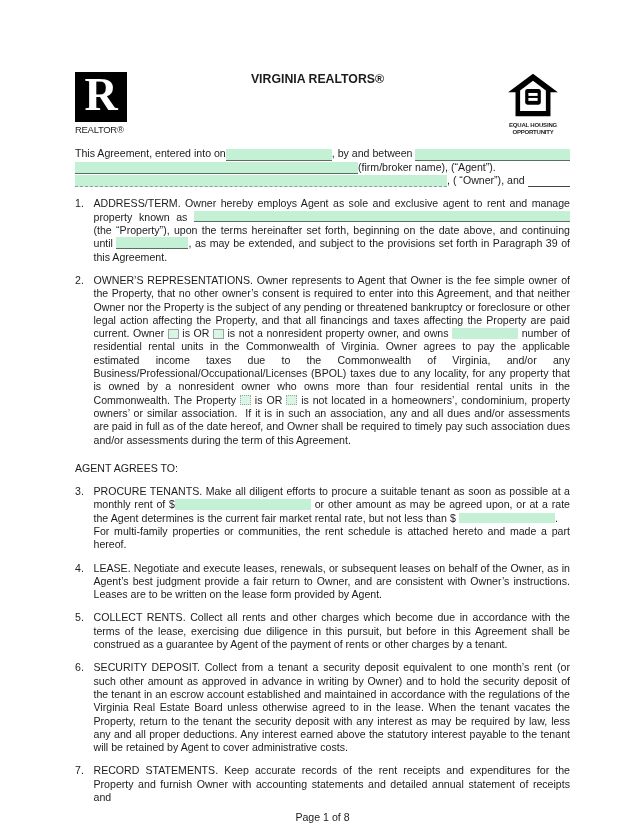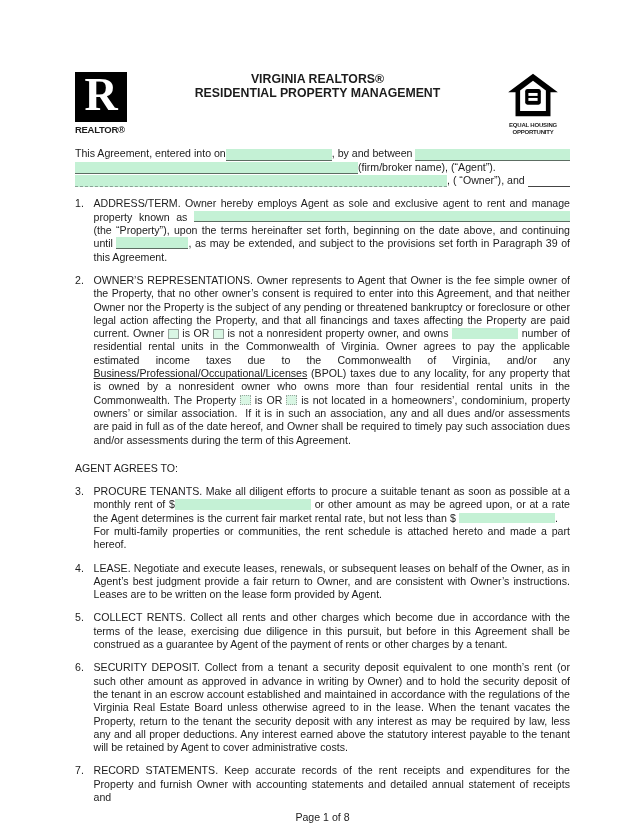--- a/index.html
+++ b/index.html
@@ -9,39 +9,39 @@
     background:#ffffff;color:#1c1c1c;
     font-family:"Liberation Sans","DejaVu Sans",sans-serif;
     font-size:10.6px;line-height:13.3px;
     padding:72px 70px 0 75px;position:relative;
   }
   
   .hdr{display:flex;align-items:flex-start;}
   .hdr-left{width:64px;flex:none;}
   .rlogo-box{width:52px;height:50px;background:#000;display:flex;align-items:center;justify-content:center;}
   .rlogo-letter{color:#fff;font-family:"Liberation Serif","DejaVu Serif",serif;font-weight:bold;font-size:46px;line-height:46px;transform:translateY(-2px);}
-  .rlogo-label{font-size:9.5px;font-weight:bold;letter-spacing:-0.3px;margin-top:1px;}
+  .rlogo-label{font-size:9.5px;font-weight:normal;letter-spacing:-0.3px;margin-top:1px;}
   .hdr-center{flex:1;text-align:center;padding:0 4px;}
   .title-line{font-weight:bold;font-size:12.3px;line-height:14.2px;}
   .binding-note{font-weight:bold;font-size:10.6px;line-height:13.2px;margin-top:2px;}
   .hdr-right{width:74px;flex:none;text-align:center;}
   .eho-label{font-size:6px;line-height:6.5px;font-weight:bold;letter-spacing:-0.2px;margin-top:1px;}
   
   .intro{margin-top:11px;}
   .iline{display:flex;align-items:flex-start;height:13.4px;}
   .it{white-space:pre;}
   .iline .blank{align-self:flex-end;height:11px;}
   .iline .rule{align-self:flex-end;height:11px;border-bottom:1px solid #444;}
   
   .blank{display:inline-block;height:10.5px;background:#c4f1d5;vertical-align:-1.5px;}
   .u-solid{border-bottom:1px solid #5c6d62;}
   .u-dashed{border-bottom:1px dashed #88a295;}
   .checkbox{display:inline-block;width:11px;height:10px;background:#d9f6e4;border:1px solid #98a49d;vertical-align:-1.5px;box-sizing:border-box;}
   .checkbox.dotted{border-style:dotted;}
-  .nb{white-space:nowrap;text-decoration:underline;}
+  .nb{white-space:nowrap;}
   
   .item{display:flex;margin-top:10px;}
   .pnum{width:18.5px;flex:none;}
   .pbody{flex:1;text-align:justify;}
   .section-heading{margin-top:15px;margin-bottom:9px;}
   
   .page-num{text-align:center;margin-top:7px;}
 </style>
 </head>
 <body>
@@ -50,21 +50,20 @@
 
   <div class="hdr">
     <div class="hdr-left">
       <div class="rlogo-box">
         <span class="rlogo-letter">R</span>
       </div>
       <div class="rlogo-label">REALTOR®</div>
     </div>
     <div class="hdr-center">
       <div class="title-line">VIRGINIA REALTORS®</div>
-      <div class="title-line">RESIDENTIAL PROPERTY MANAGEMENT</div>
     </div>
     <div class="hdr-right">
       <svg width="56" height="46" viewBox="0 0 60 50">
         <path d="M30 2 L3 22 L11 22 L11 48 L49 48 L49 22 L57 22 Z" fill="#000"></path>
         <path d="M30 9.5 L16 20 L16 42.5 L44 42.5 L44 20 Z" fill="#fff"></path>
         <rect x="21.5" y="18.5" width="17" height="17" rx="2.5" fill="#000"></rect>
         <rect x="25" y="22.8" width="10" height="3.2" fill="#fff"></rect>
         <rect x="25" y="28.2" width="10" height="3.2" fill="#fff"></rect>
       </svg>
       <div class="eho-label">

